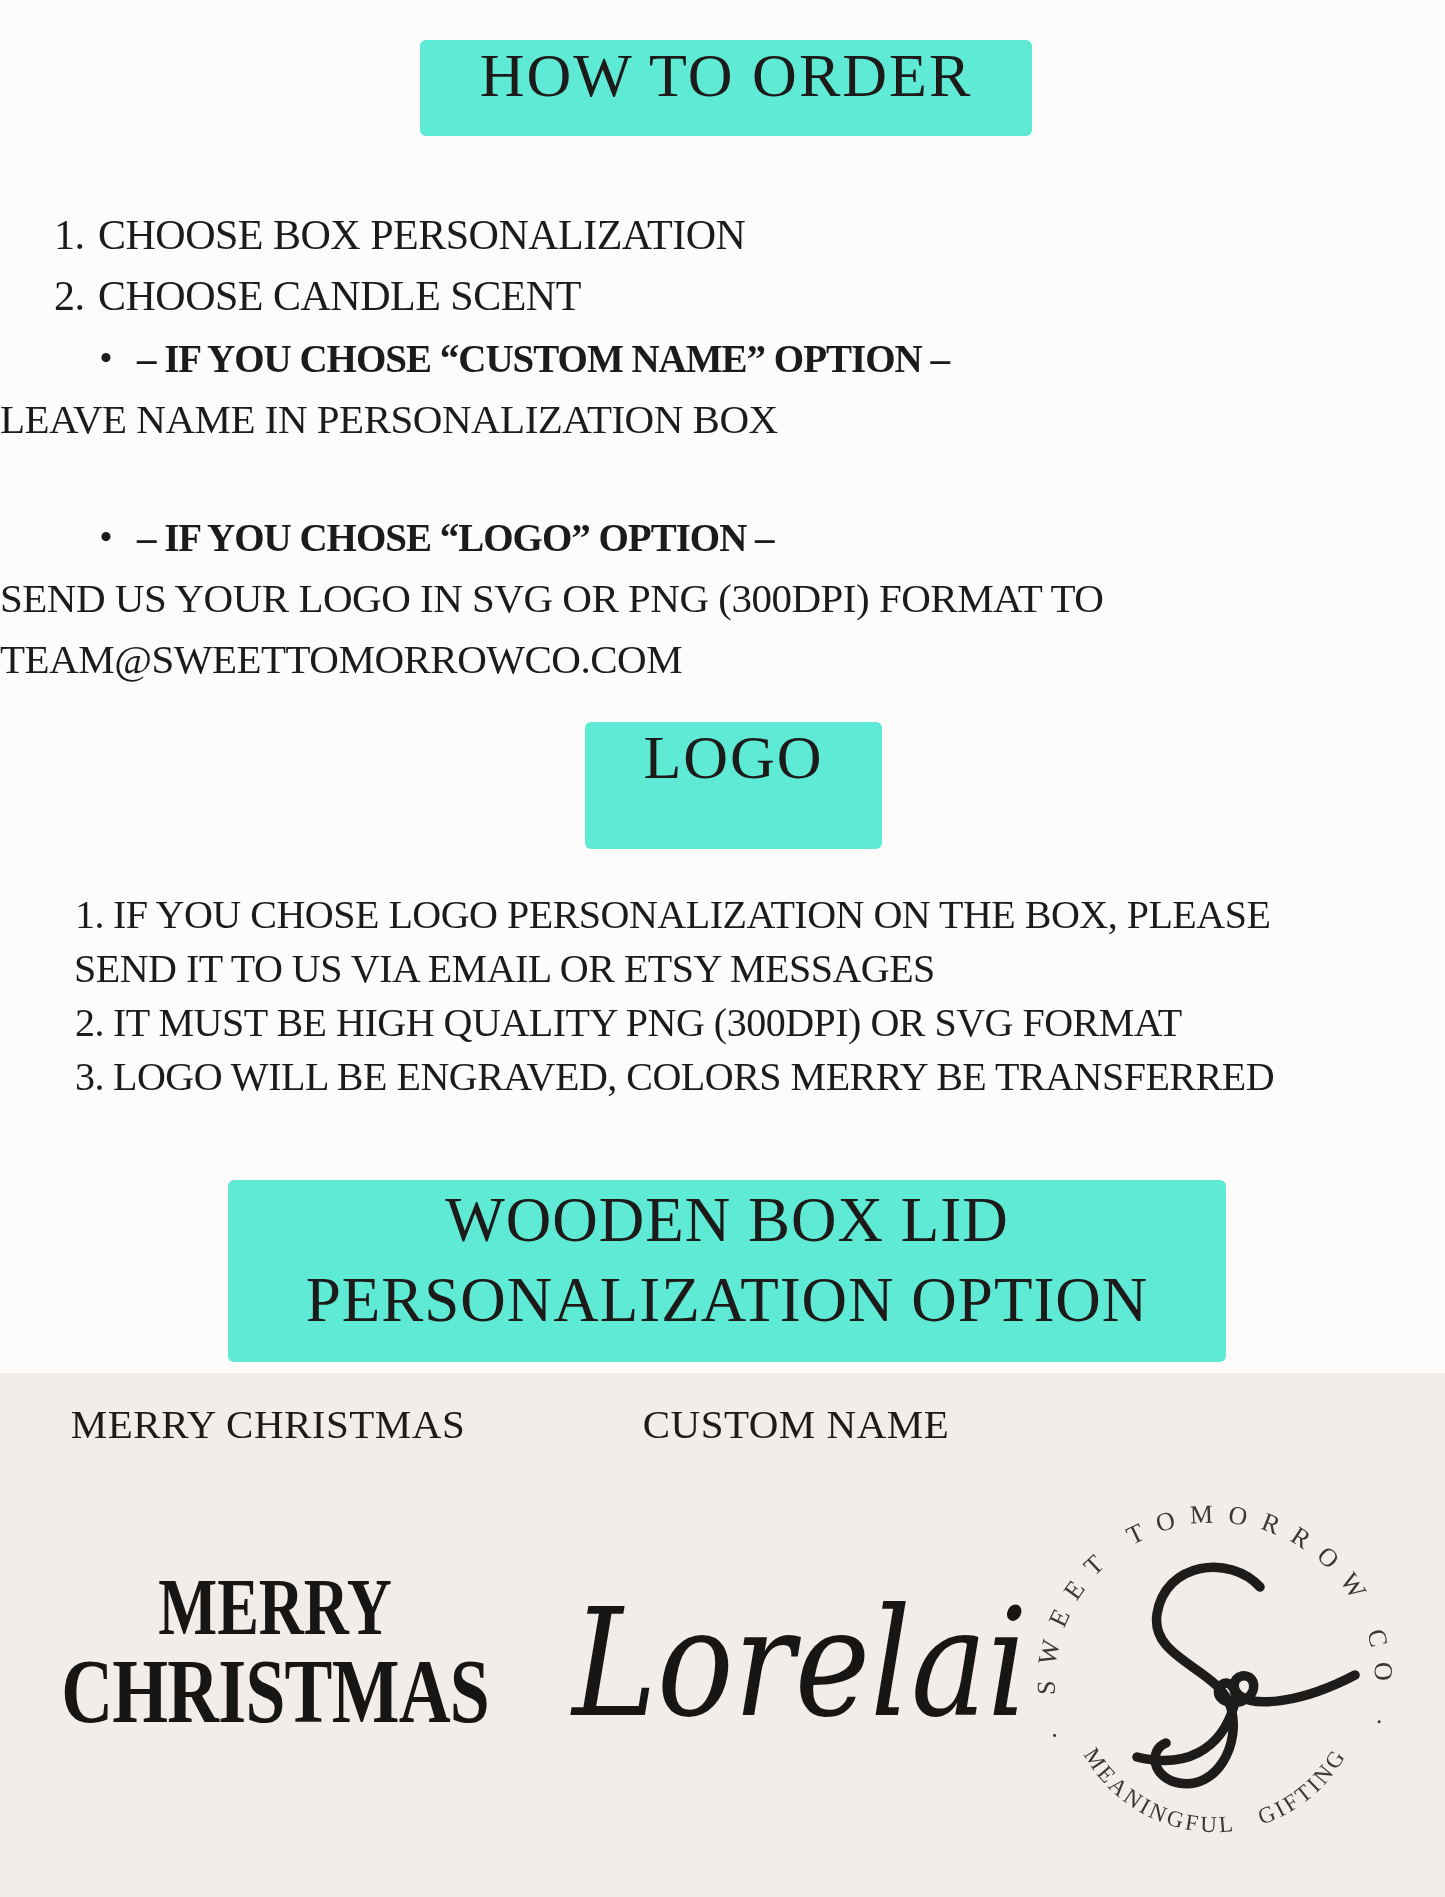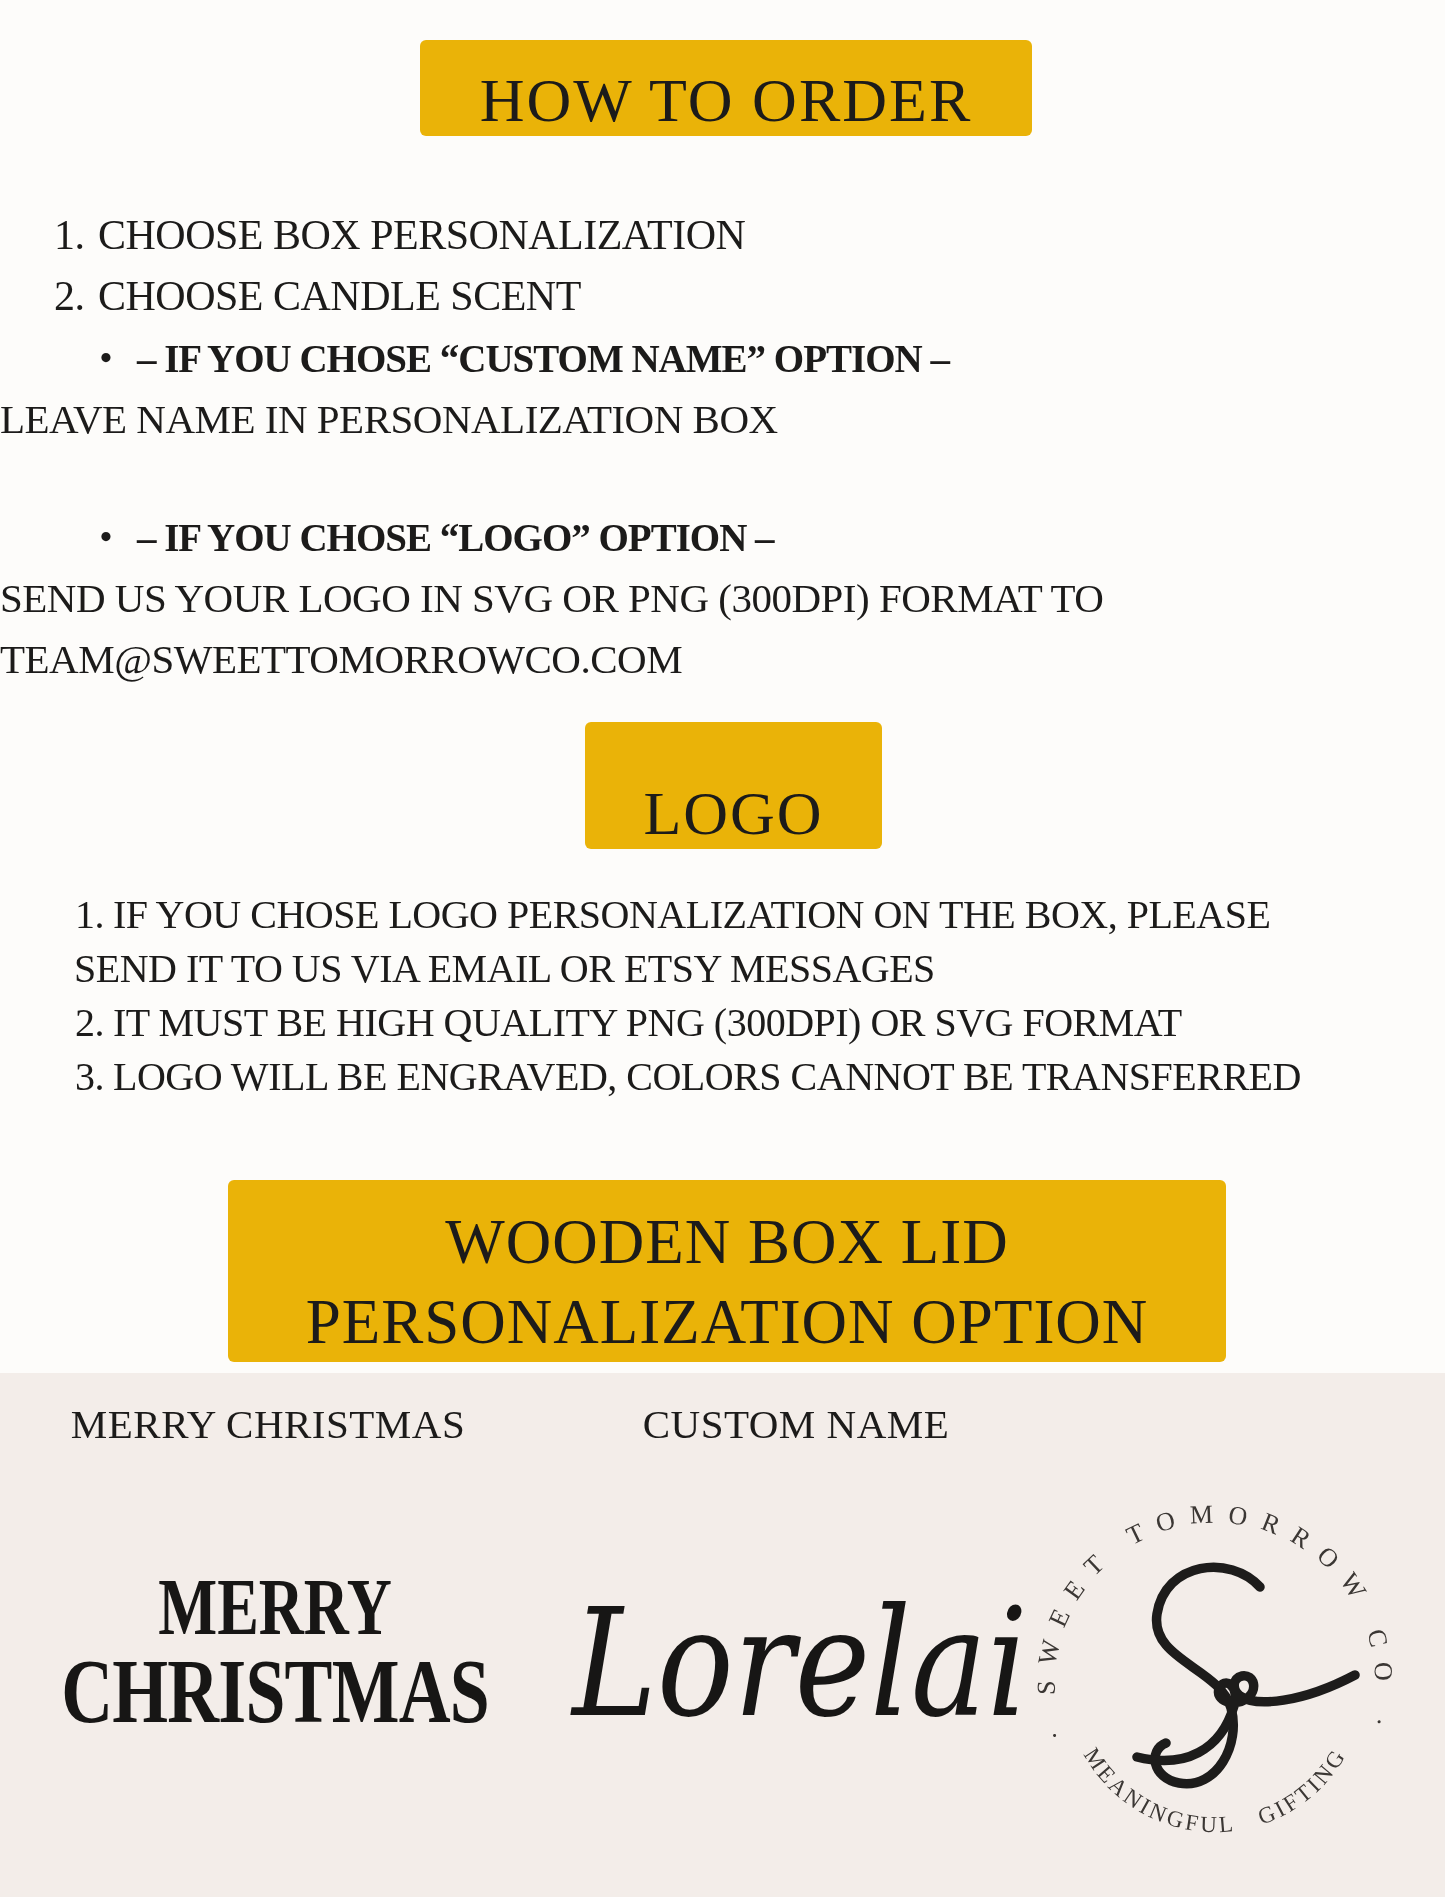--- a/index.html
+++ b/index.html
@@ -2,22 +2,22 @@
 <html><head>
 <meta charset="utf-8">
 <style>
   html,body{margin:0;padding:0;}
   body{
     width:1445px;height:1897px;position:relative;overflow:hidden;
     background:#fdfcfa;color:#1c1b1a;
     font-family:"Liberation Serif", serif;
   }
   .panel{
-    position:absolute;background:#eab308;border-radius:6px;
-    display:flex;flex-direction:column;align-items:center;justify-content:flex-end;
+    position:absolute;background:#5eead4;border-radius:6px;
+    display:flex;flex-direction:column;align-items:center;justify-content:flex-start;
     text-align:center;
   }
   #panel-how{left:420px;top:40px;width:612px;height:96px;font-size:62px;letter-spacing:2px;}
   #panel-logo{left:585px;top:722px;width:297px;height:127px;font-size:62px;letter-spacing:2px;}
   #panel-wooden{left:228px;top:1180px;width:998px;height:182px;font-size:63px;line-height:80px;letter-spacing:1px;}
   .list{position:absolute;left:0;width:1445px;}
   #list-how{top:205px;font-size:42px;letter-spacing:-0.5px;line-height:61px;}
   #list-logo{top:888px;font-size:40px;letter-spacing:-0.5px;line-height:54px;}
   .row{white-space:nowrap;}
   .row-num{padding-left:54px;}
@@ -84,21 +84,21 @@
 
 <div class="list" id="list-logo">
   <div class="row row-num2">
     <span class="mk">1.</span><span>IF YOU CHOSE LOGO PERSONALIZATION ON THE BOX, PLEASE</span>
   </div>
   <div class="row row-cont">SEND IT TO US VIA EMAIL OR ETSY MESSAGES</div>
   <div class="row row-num2">
     <span class="mk">2.</span><span>IT MUST BE HIGH QUALITY PNG (300DPI) OR SVG FORMAT</span>
   </div>
   <div class="row row-num2">
-    <span class="mk">3.</span><span>LOGO WILL BE ENGRAVED, COLORS CANNOT BE TRANSFERRED</span>
+    <span class="mk">3.</span><span>LOGO WILL BE ENGRAVED, COLORS MERRY BE TRANSFERRED</span>
   </div>
 </div>
 
 <div class="panel" id="panel-wooden">
   <div>WOODEN BOX LID</div>
   <div>PERSONALIZATION OPTION</div>
 </div>
 
 <div id="bottom-section">
   <div class="opt-label" style="left:268px;">MERRY CHRISTMAS</div>

